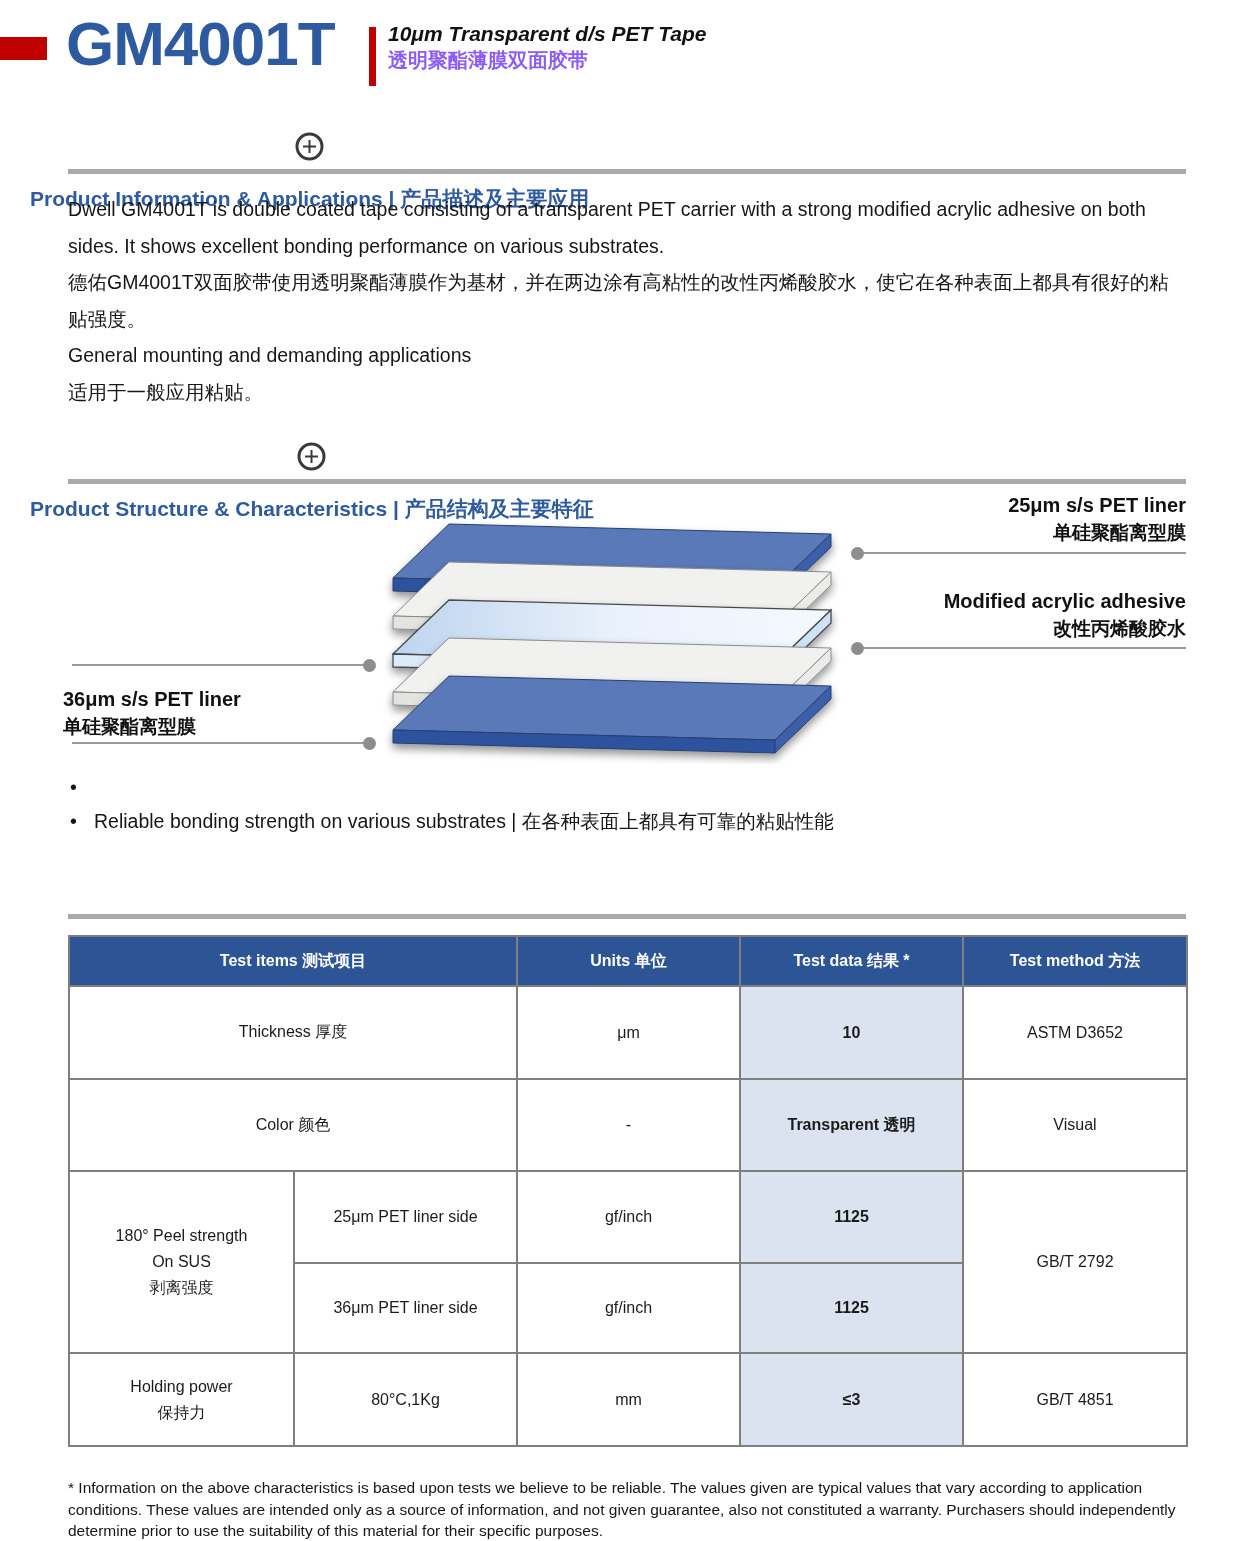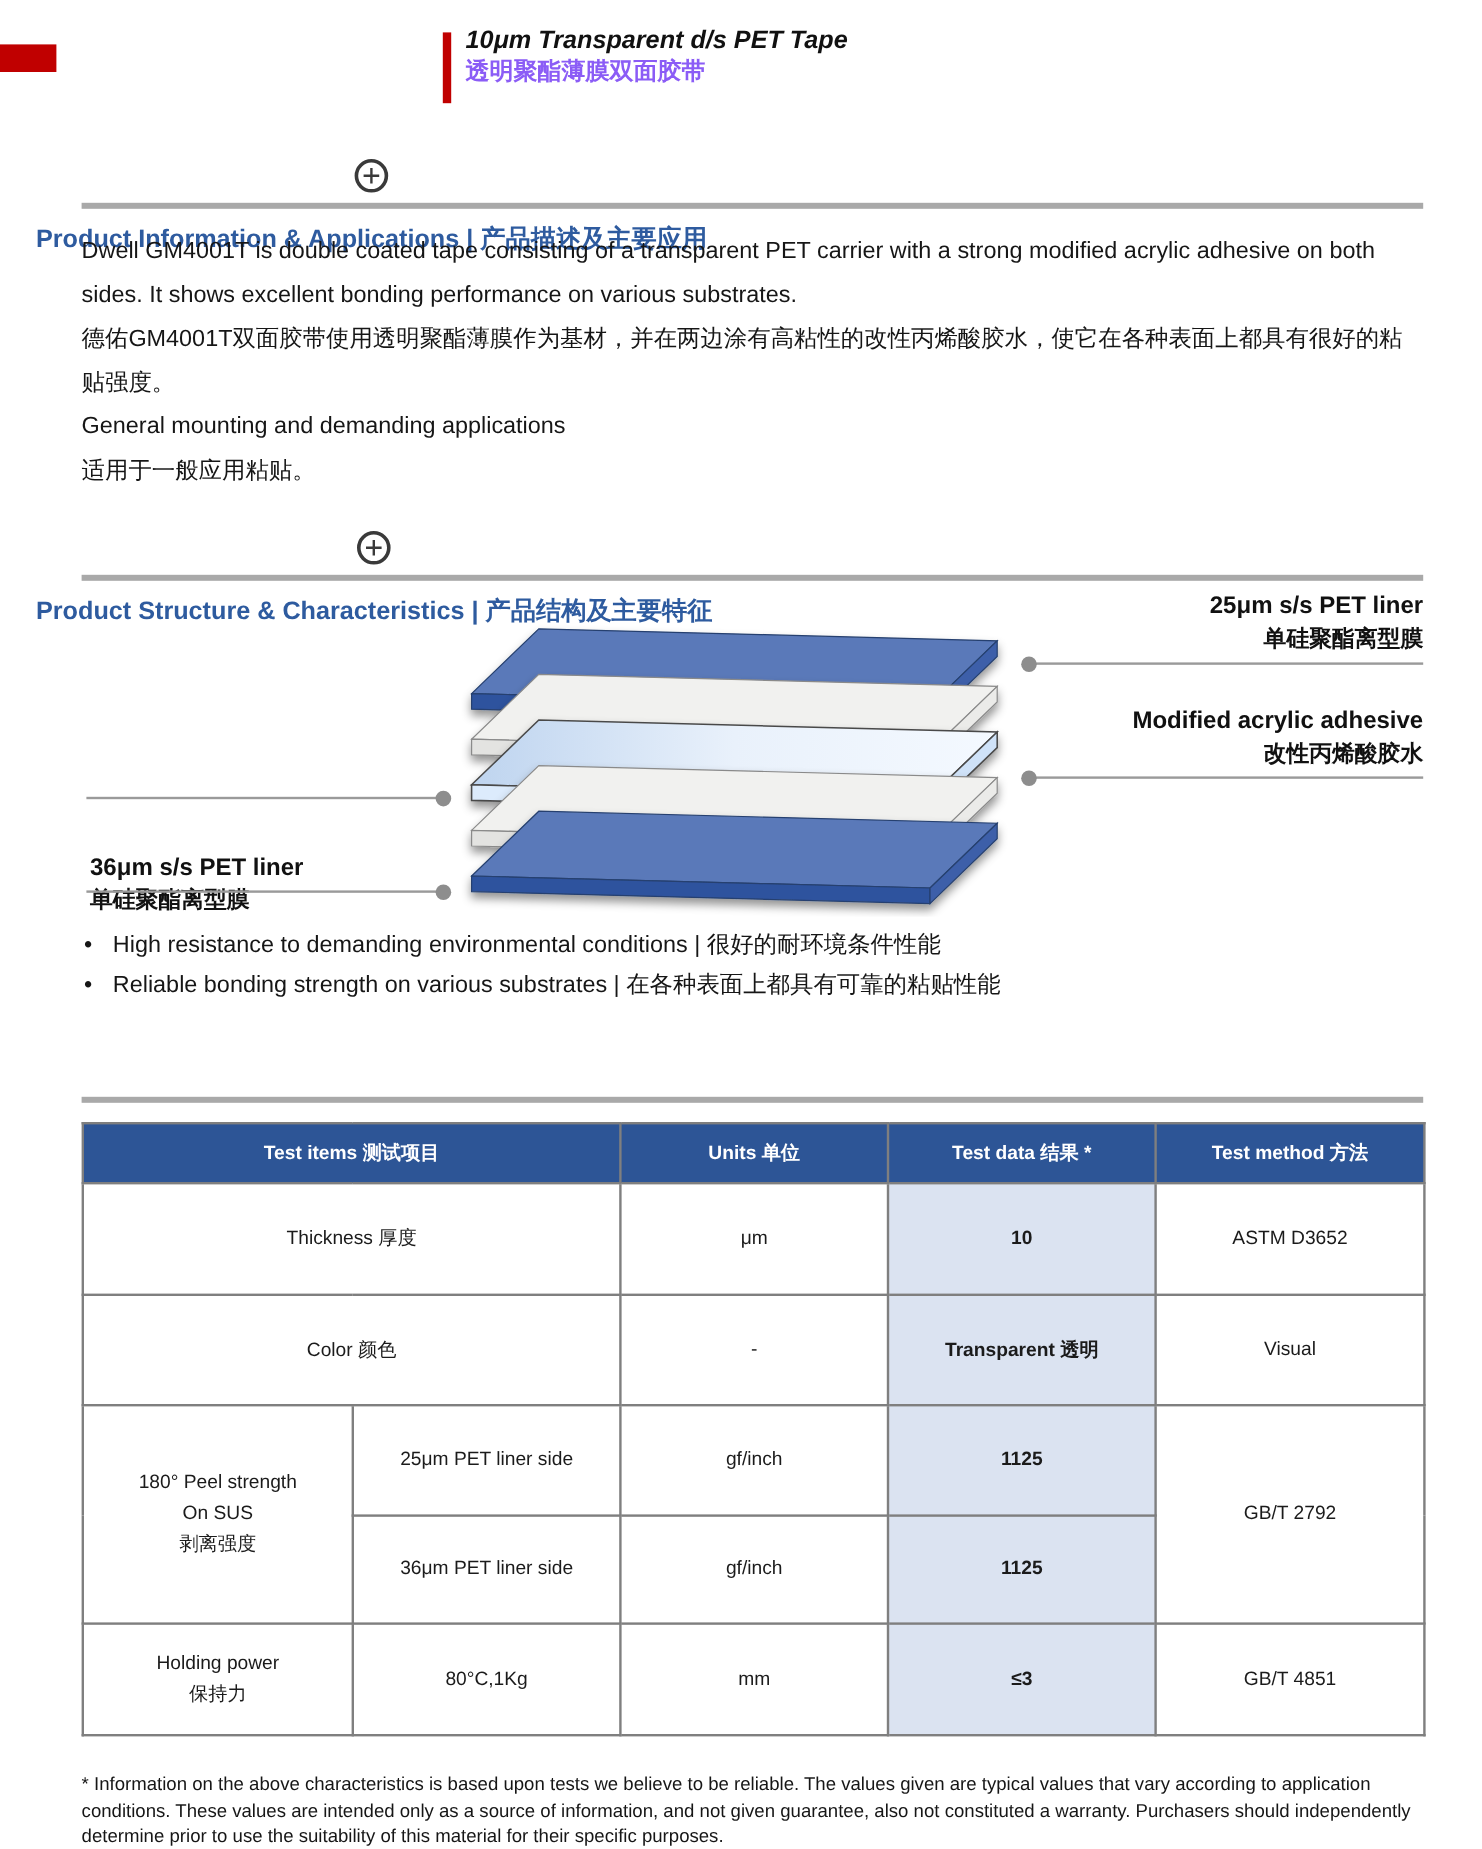--- a/index.html
+++ b/index.html
@@ -58,20 +58,21 @@
 
   
   .footnote{position:absolute;left:68px;top:1477px;width:1108px;font-size:15.5px;line-height:21.5px;color:#161616;}
 </style>
 </head>
 <body>
 
 <div class="page">
 
   <div class="brand-dash"></div>
+  <div class="product-code">GM4001T</div>
   <div class="header-divider"></div>
   <div class="header-titles">
     <div class="subtitle-en">10μm Transparent d/s PET Tape</div>
     <div class="subtitle-cn">透明聚酯薄膜双面胶带</div>
   </div>
 
   <div class="section-header" style="top:131px;">
     <svg class="plus-icon" viewBox="0 0 31 31">
       <circle cx="15.5" cy="15.5" r="12.5" fill="none" stroke="#3a3a3a" stroke-width="3"></circle>
       <path d="M15.5 9 V22 M9 15.5 H22" stroke="#3a3a3a" stroke-width="2" fill="none"></path>
@@ -152,32 +153,31 @@
     <div class="cn">改性丙烯酸胶水</div>
   </div>
   <div class="connector" style="left:855px;top:647px;width:331px;">
       <span class="dot left"></span>
     </div>
 
   <div class="connector" style="left:72px;top:664px;width:300px;">
       <span class="dot right"></span>
     </div>
 
-  <div class="diag-label" style="top:686px;left:75px;margin-top:24px;">
+  <div class="diag-label" style="top:686px;left:63px;">
     <div class="en">36μm s/s PET liner</div>
     <div class="cn">单硅聚酯离型膜</div>
   </div>
   <div class="connector" style="left:72px;top:742px;width:300px;">
       <span class="dot right"></span>
     </div>
 
   <div class="bullets">
     <div class="bullet-row">
       <span class="glyph">•</span>
-      <span>High resistance to demanding environmental conditions | 很好的耐环境条件性能</span>
     </div>
     <div class="bullet-row">
       <span class="glyph">•</span>
       <span>Reliable bonding strength on various substrates | 在各种表面上都具有可靠的粘贴性能</span>
     </div>
   </div>
 
   <div class="section-rule" style="top:914px;"></div>
 
   <table class="tech-table">

